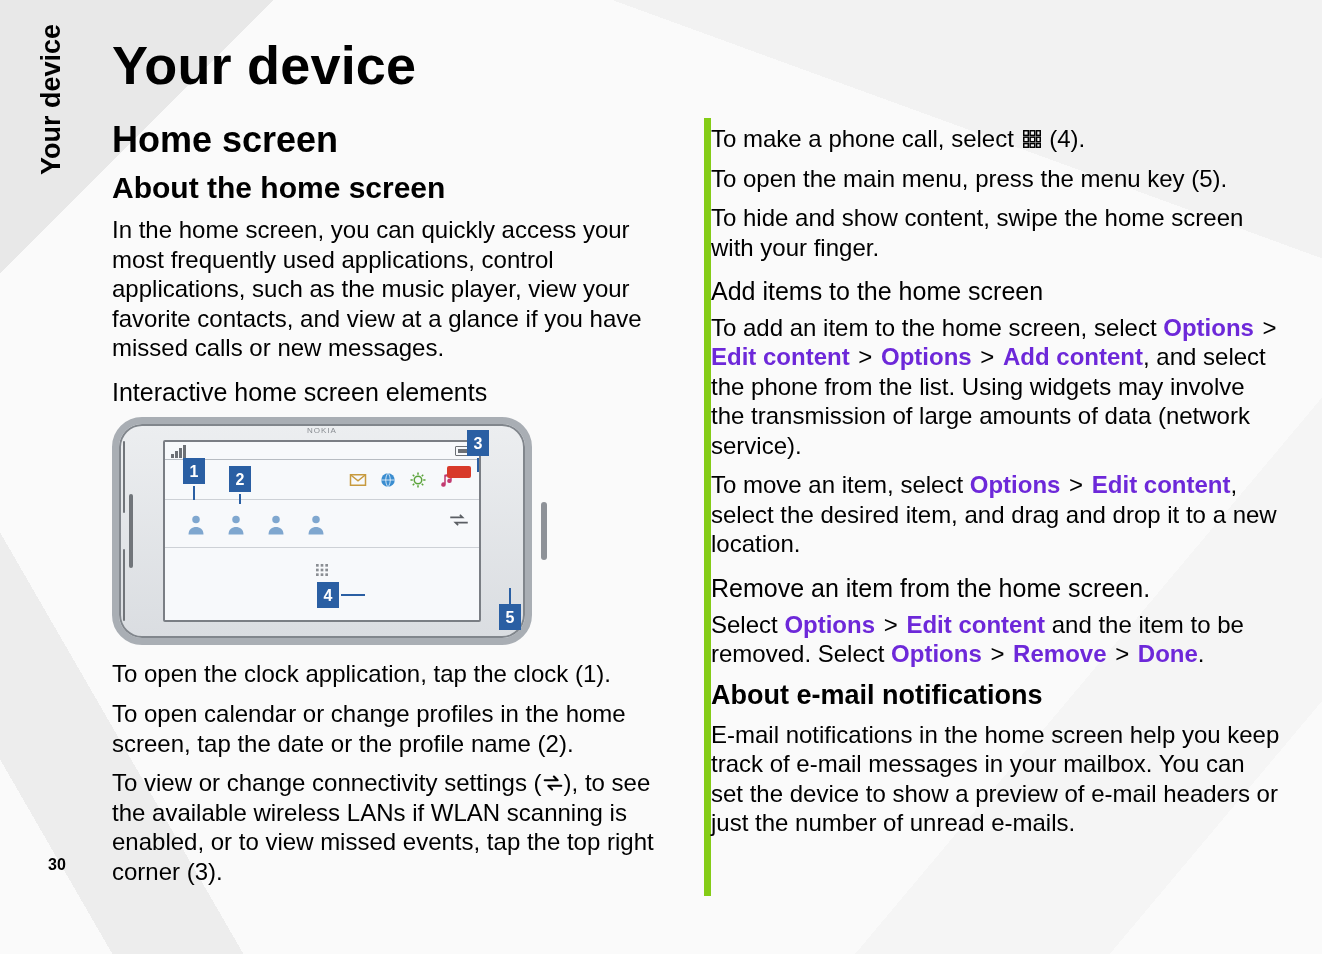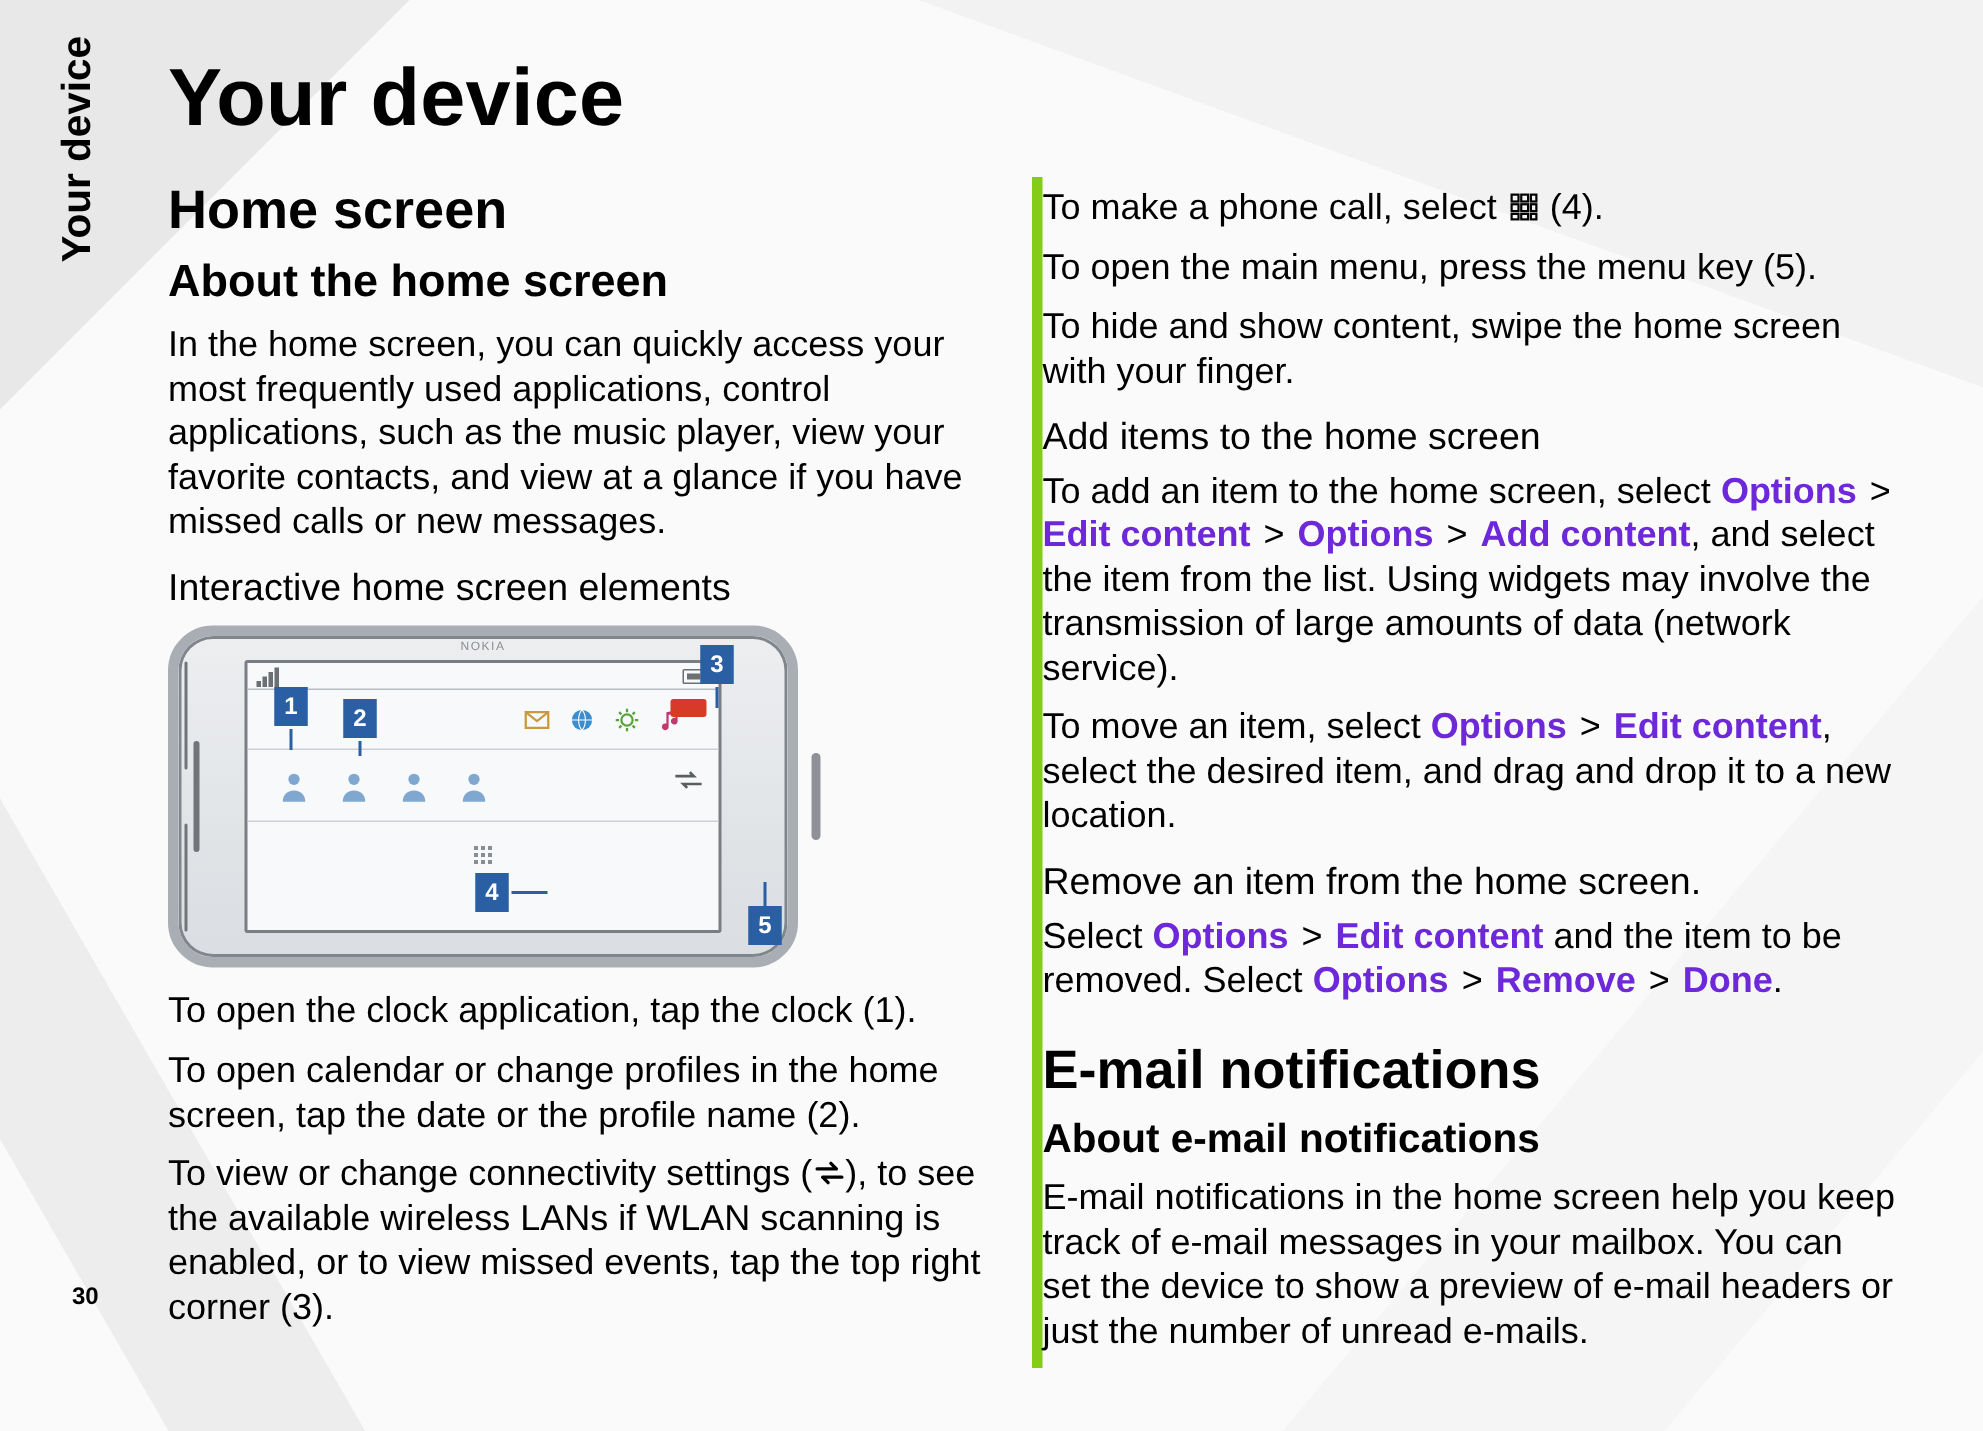--- a/index.html
+++ b/index.html
@@ -50,21 +50,21 @@
     margin-left: 76px; 
   }
   h1.title {
     font-size: 54px;
     font-weight: 700;
     margin: 10px 0 22px 0;
     letter-spacing: 0.2px;
   }
   .cols {
     display: flex;
-    gap: 0;
+    gap: 16px;
     font-size: 24px;
     line-height: 1.23;
     margin-top: 12px;
   }
   .col {
     width: 560px;
     padding-right: 26px;
   }
   .col.left { width: 576px; }
   .col.right {
@@ -351,39 +351,38 @@
         <p>To hide and show content, swipe the home screen with your finger.</p>
 
         <h4 class="para-head">Add items to the home screen</h4>
         <p>
           <span>To add an item to the home screen, select </span><span class="menu-item">Options</span>
           <span class="gt">&gt;</span>
           <span class="menu-item">Edit content</span>
           <span class="gt">&gt;</span>
           <span class="menu-item">Options</span>
           <span class="gt">&gt;</span>
-          <span class="menu-item">Add content</span><span>, and select the item from the list. Using widgets may involve the transmission of large amounts of data (network service).</span>
+          <span class="menu-item">Add content</span><span>, and select the phone from the list. Using widgets may involve the transmission of large amounts of data (network service).</span>
         </p>
         <p>
           <span>To move an item, select </span><span class="menu-item">Options</span>
           <span class="gt">&gt;</span>
           <span class="menu-item">Edit content</span><span>, select the desired item, and drag and drop it to a new location.</span>
         </p>
 
         <h4 class="para-head">Remove an item from the home screen.</h4>
         <p>
           <span>Select </span><span class="menu-item">Options</span>
           <span class="gt">&gt;</span>
           <span class="menu-item">Edit content</span><span> and the item to be removed. Select </span><span class="menu-item">Options</span>
           <span class="gt">&gt;</span>
           <span class="menu-item">Remove</span>
           <span class="gt">&gt;</span>
           <span class="menu-item">Done</span><span>.</span>
         </p>
 
-        <h2 class="section" style="margin-top:22px">E-mail notifications</h2>
         <h3 class="subsection" style="font-size:27px">About e-mail notifications</h3>
         <p>E-mail notifications in the home screen help you keep track of e-mail messages in your mailbox. You can set the device to show a preview of e-mail headers or just the number of unread e-mails.</p>
       </div>
 
     </div>
   </div>
 </div>
 
 </body></html>

